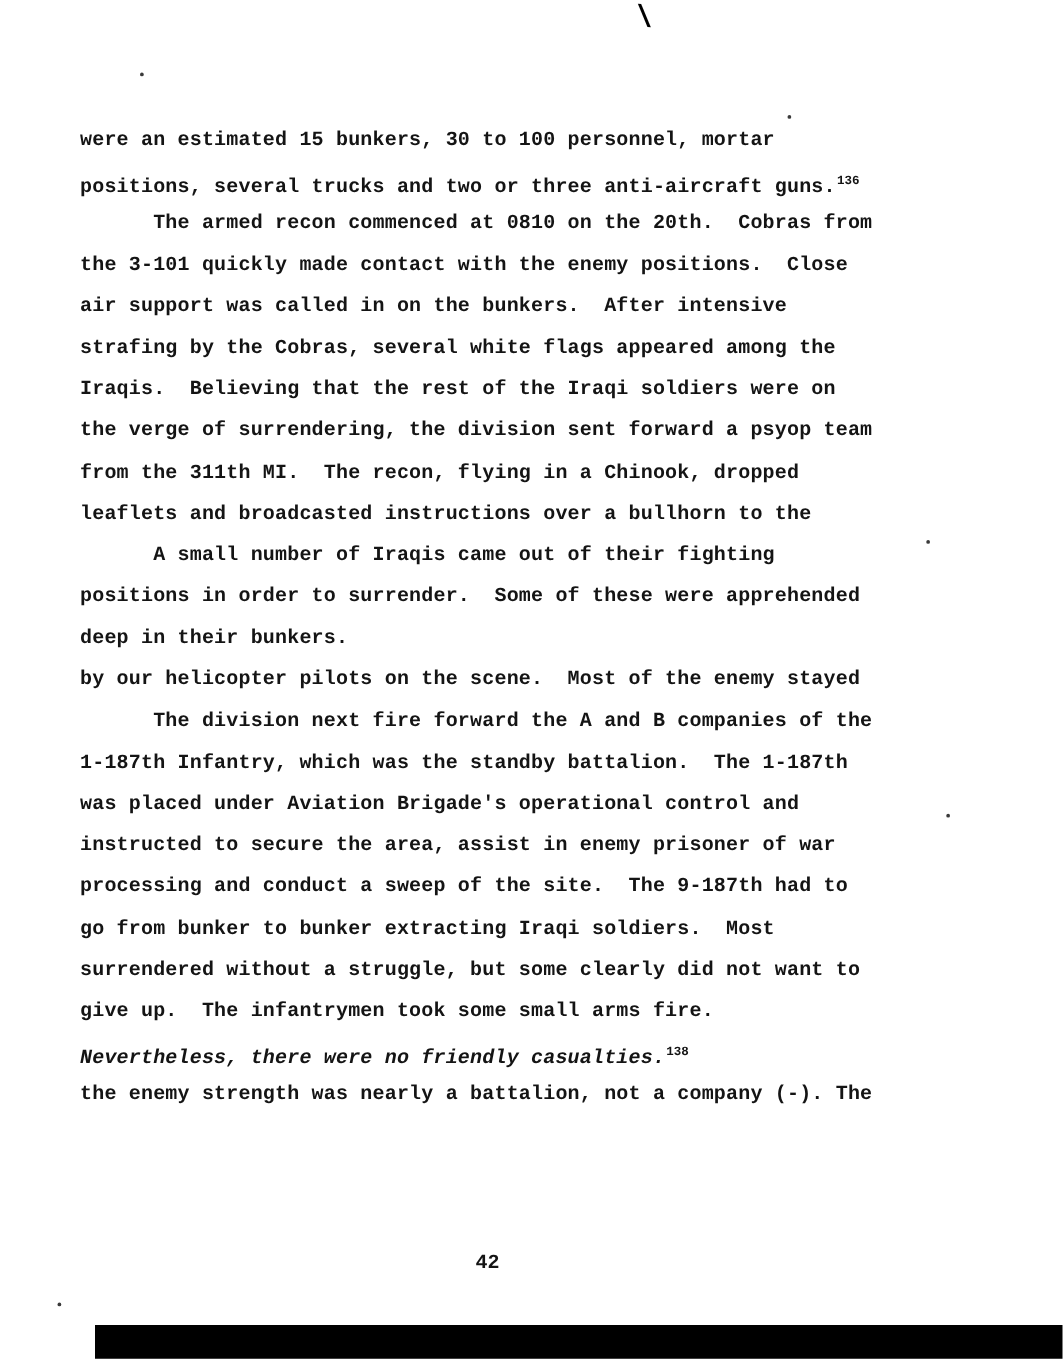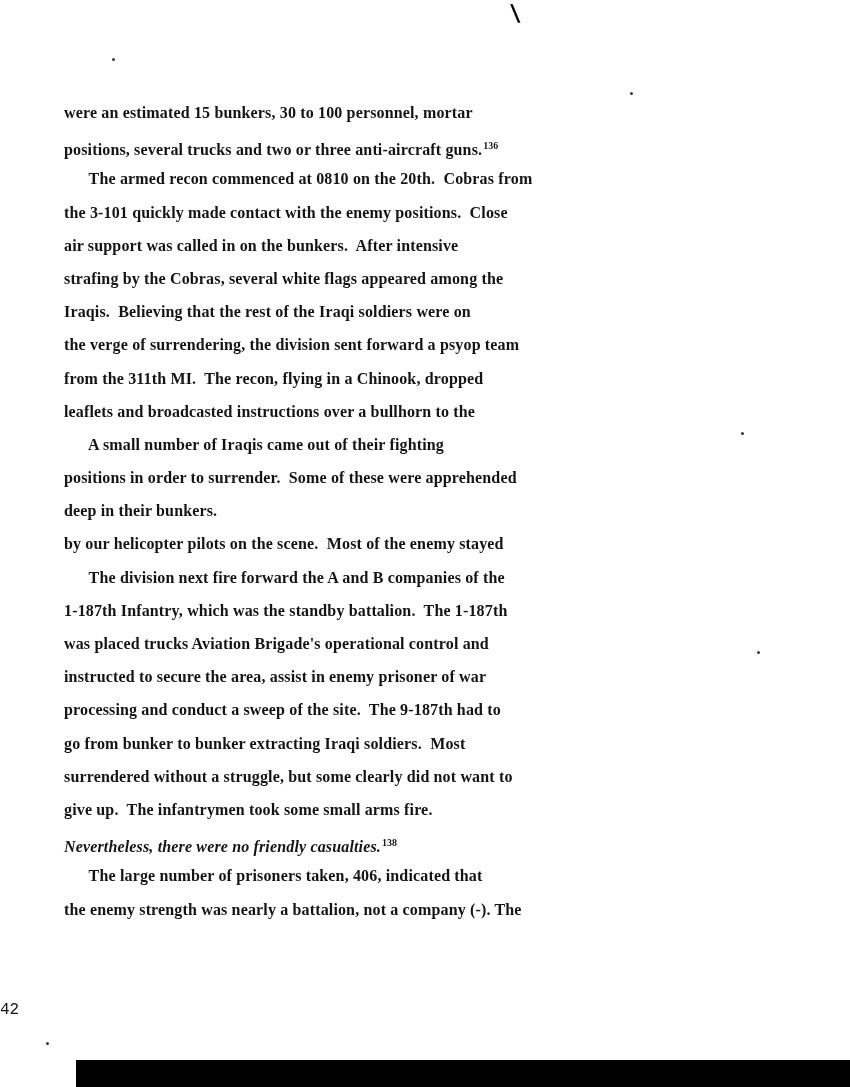--- a/index.html
+++ b/index.html
@@ -17,21 +17,20 @@
   }
   .page {
     position: absolute;
     inset: 0;
   }
   .doc-body {
     position: absolute;
     left: 64px;
     top: 96px;
     width: 722px;
-    font-family: Liberation Serif, serif;
   }
   .line {
     white-space: pre;
     font-size: 16px;
     font-weight: 700;
     line-height: 33.2px;
     height: 33.2px;
     letter-spacing: 0.15px;
   }
   .line.italic span {
@@ -42,22 +41,23 @@
     font-weight: 700;
     vertical-align: super;
     letter-spacing: 0;
     margin-left: 1px;
   }
   .page-number {
     position: absolute;
     top: 1001px;
     left: 0;
     width: 780px;
+    text-align: center;
     font-size: 16px;
-    font-weight: 400;
+    font-weight: 700;
   }
   .bottom-bar {
     position: absolute;
     left: 76px;
     right: 0;
     bottom: 0;
     height: 27px;
     background: #000000;
   }
   .top-mark {
@@ -110,30 +110,29 @@
       </div>
       <div>
         <div class="line"><span>      A small number of Iraqis came out of their fighting</span></div>
         <div class="line"><span>positions in order to surrender.  Some of these were apprehended</span></div>
         <div class="line"><span>deep in their bunkers.</span></div>
         <div class="line"><span>by our helicopter pilots on the scene.  Most of the enemy stayed</span></div>
       </div>
       <div>
         <div class="line"><span>      The division next fire forward the A and B companies of the</span></div>
         <div class="line"><span>1-187th Infantry, which was the standby battalion.  The 1-187th</span></div>
-        <div class="line"><span>was placed trucks Aviation Brigade's operational control and</span></div>
+        <div class="line"><span>was placed under Aviation Brigade's operational control and</span></div>
         <div class="line"><span>instructed to secure the area, assist in enemy prisoner of war</span></div>
         <div class="line"><span>processing and conduct a sweep of the site.  The 9-187th had to</span></div>
         <div class="line"><span>go from bunker to bunker extracting Iraqi soldiers.  Most</span></div>
         <div class="line"><span>surrendered without a struggle, but some clearly did not want to</span></div>
         <div class="line"><span>give up.  The infantrymen took some small arms fire.</span></div>
         <div class="line italic"><span>Nevertheless, there were no friendly casualties.</span><sup class="fn">138</sup></div>
       </div>
       <div>
-        <div class="line"><span>      The large number of prisoners taken, 406, indicated that</span></div>
         <div class="line"><span>the enemy strength was nearly a battalion, not a company (-). The</span></div>
       </div>
     </div>
 
   <div class="page-number">42</div>
 
   <div class="bottom-bar"></div>
 
 </div>
 

